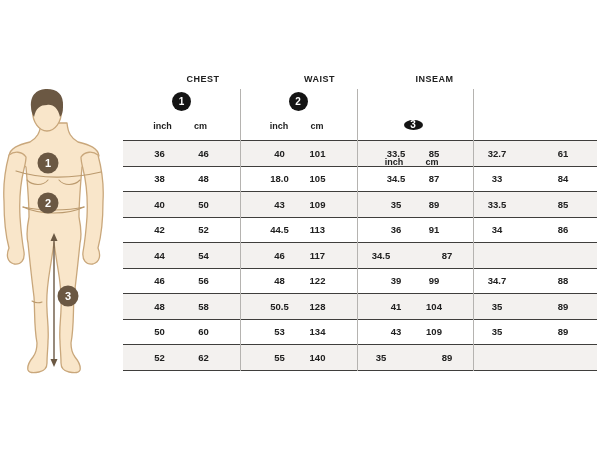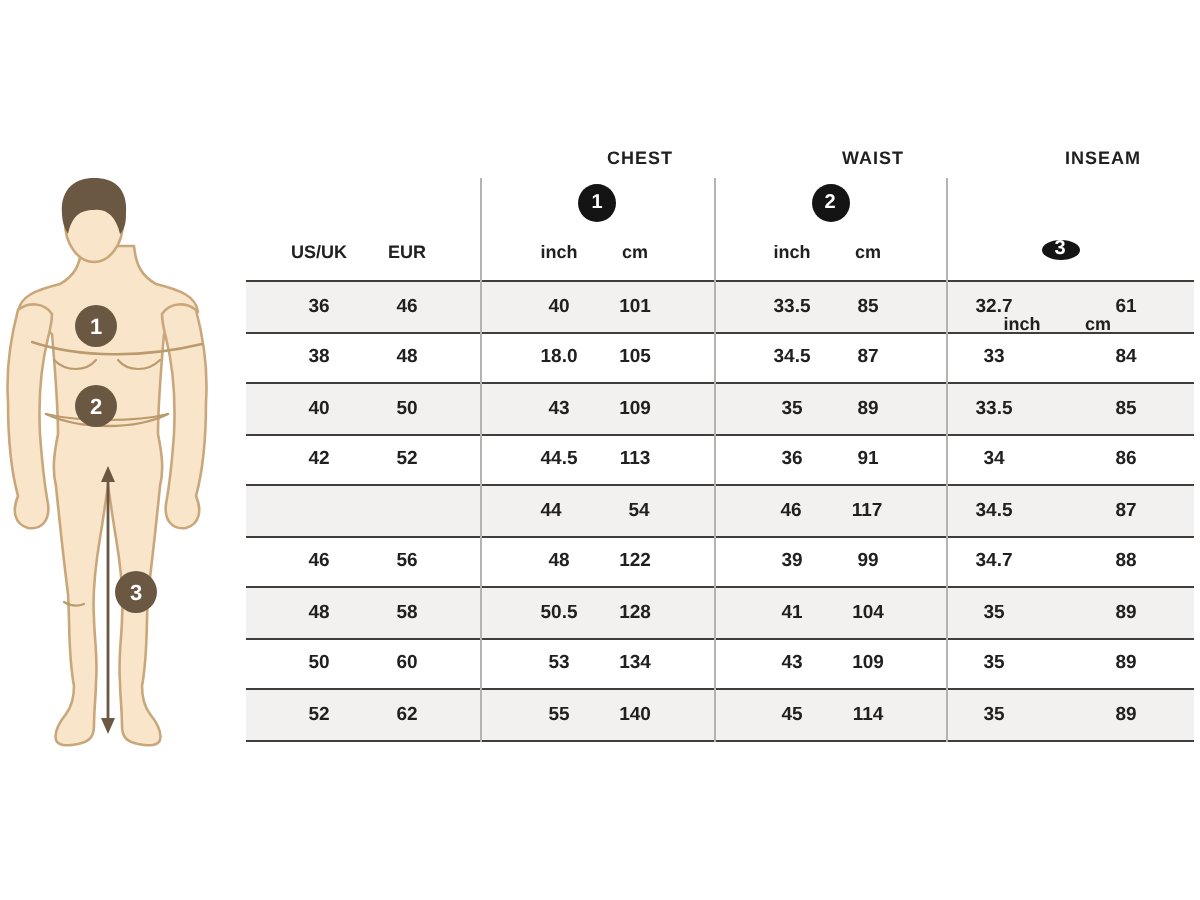--- a/index.html
+++ b/index.html
@@ -34,21 +34,21 @@
   .hbadge {
     width:19px; height:19px; margin-top:8px; border-radius:50%;
     background:var(--badge,#141414); color:#fff;
     display:flex; align-items:center; justify-content:center;
     font-size:10px; line-height:1;
   }
   .subrow { display:flex; justify-content:center; width:100%; margin-top:auto; margin-bottom:9px; box-sizing:border-box; }
   .cell { width:38px; text-align:center; font-size:9px; line-height:1; }
   .g1 .cell { width:44px; }
 
-  .row { display:flex; align-items:center; height:24.5px; border-top:1px solid var(--rule-dark,#3f3e3c);justify-content:flex-end; }
+  .row { display:flex; align-items:center; height:24.5px; border-top:1px solid var(--rule-dark,#3f3e3c); }
   .row:last-child { border-bottom:1px solid var(--rule-dark,#3f3e3c); }
   .row.alt { background:var(--band,#f3f1ef); }
   .row .g { display:flex; justify-content:center; box-sizing:border-box; }
   .row .cell { font-size:9.5px; }
 </style>
 </head>
 <body>
 
 <div class="stage">
 
@@ -150,26 +150,20 @@
       </g>
     </svg>
   </div>
 
   <div class="size-table">
     <div class="vline v1"></div>
     <div class="vline v2"></div>
     <div class="vline v3"></div>
 
     <div class="thead">
-      <div class="hgroup g1">
-        <div class="subrow">
-          <span class="cell">US/UK</span>
-          <span class="cell">EUR</span>
-        </div>
-      </div>
       <div class="hgroup g2">
         <div class="hlabel">CHEST</div>
         <div class="hbadge">1</div>
         <div class="subrow">
           <span class="cell">inch</span>
           <span class="cell">cm</span>
         </div>
       </div>
       <div class="hgroup g3">
         <div class="hlabel">WAIST</div>
@@ -332,24 +326,20 @@
         </div>
         <div class="row alt">
           <div class="g g1">
             <span class="cell">52</span>
             <span class="cell">62</span>
           </div>
           <div class="g g2">
             <span class="cell">55</span>
             <span class="cell">140</span>
           </div>
-          <div class="g g3">
-            <span class="cell">45</span>
-            <span class="cell">114</span>
-          </div>
           <div class="g g4">
             <span class="cell">35</span>
             <span class="cell">89</span>
           </div>
         </div>
       </div>
   </div>
 </div>
 
 </body></html>

